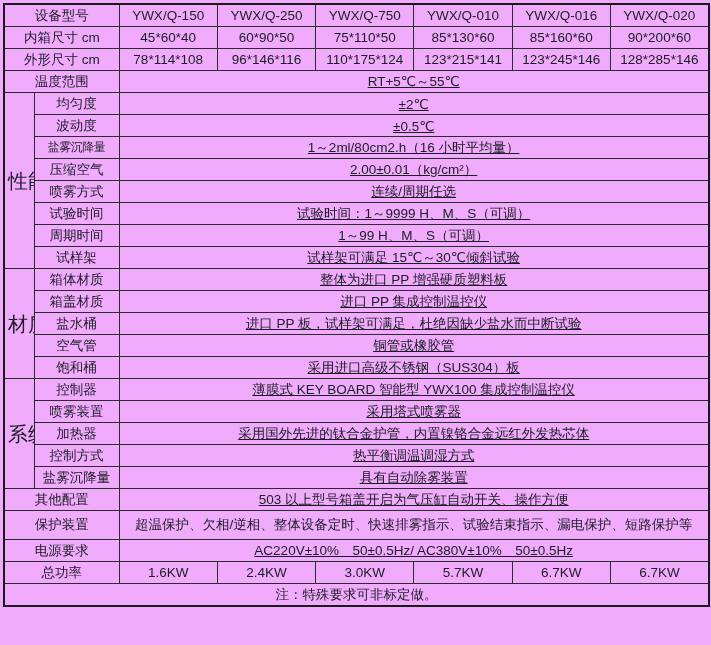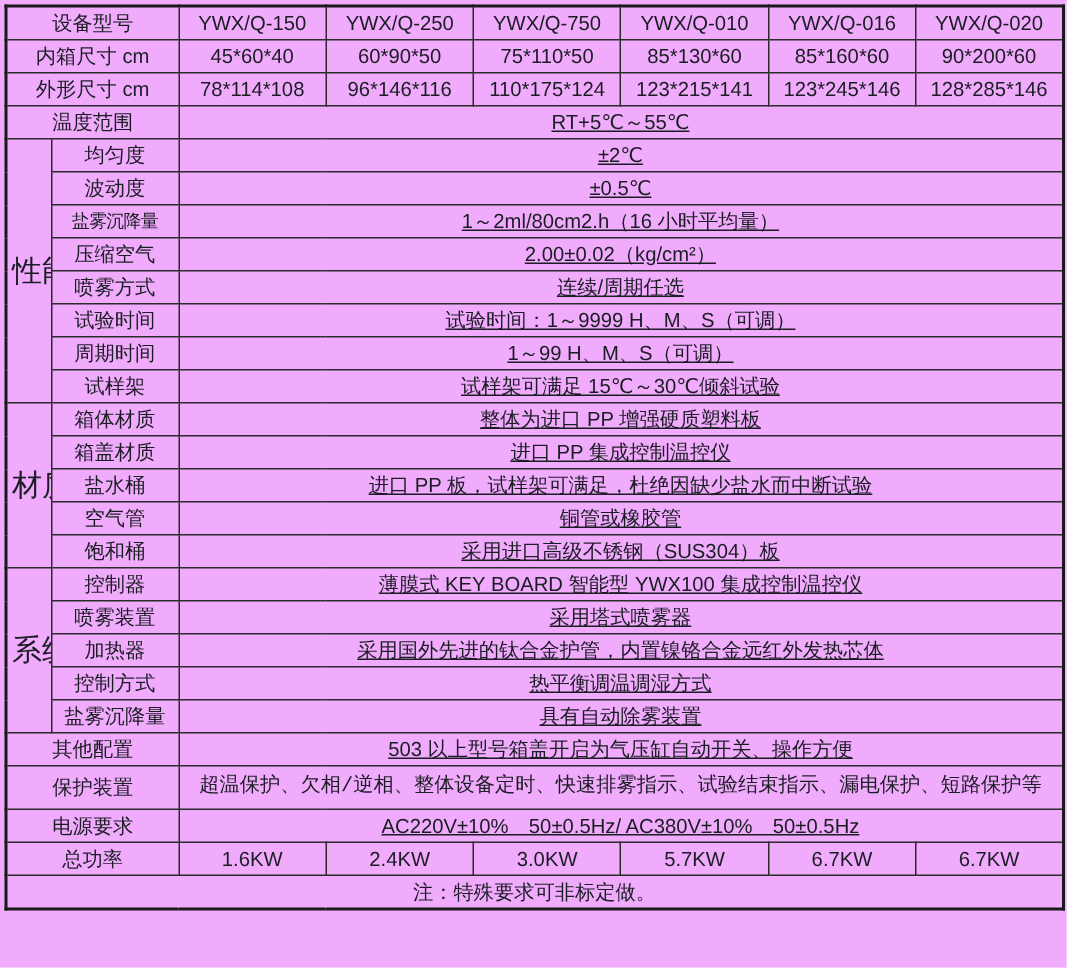--- a/index.html
+++ b/index.html
@@ -40,21 +40,20 @@
     line-height: 2.0;
     padding: 0 7px;
     font-size: 20px;
   }
   td.value { white-space: normal; text-decoration: underline; }
   td.left-val {
     text-align: left;
     white-space: normal;
     line-height: 2.1;
     padding: 4px 8px;
-    font-family: Liberation Mono, monospace;
   }
   td.note-cell {
     text-align: left;
     padding-left: 6px;
   }
   col.c-group { width: 30px; }
   col.c-label { width: 85px; }
   col.c-data  { width: 98.3px; }
 </style>
 </head>
@@ -117,21 +116,21 @@
   <tr>
     <td class="label">波动度</td>
     <td colspan="6" class="value">±0.5℃</td>
   </tr>
   <tr>
     <td class="label small-label">盐雾沉降量</td>
     <td colspan="6" class="value">1～2ml/80cm2.h（16 小时平均量）</td>
   </tr>
   <tr>
     <td class="label">压缩空气</td>
-    <td colspan="6" class="value">2.00±0.02（kg/cm²）</td>
+    <td colspan="6" class="value">2.00±0.01（kg/cm²）</td>
   </tr>
   <tr>
     <td class="label">喷雾方式</td>
     <td colspan="6" class="value">连续/周期任选</td>
   </tr>
   <tr>
     <td class="label">试验时间</td>
     <td colspan="6" class="value">试验时间：1～9999 H、M、S（可调）</td>
   </tr>
   <tr>

